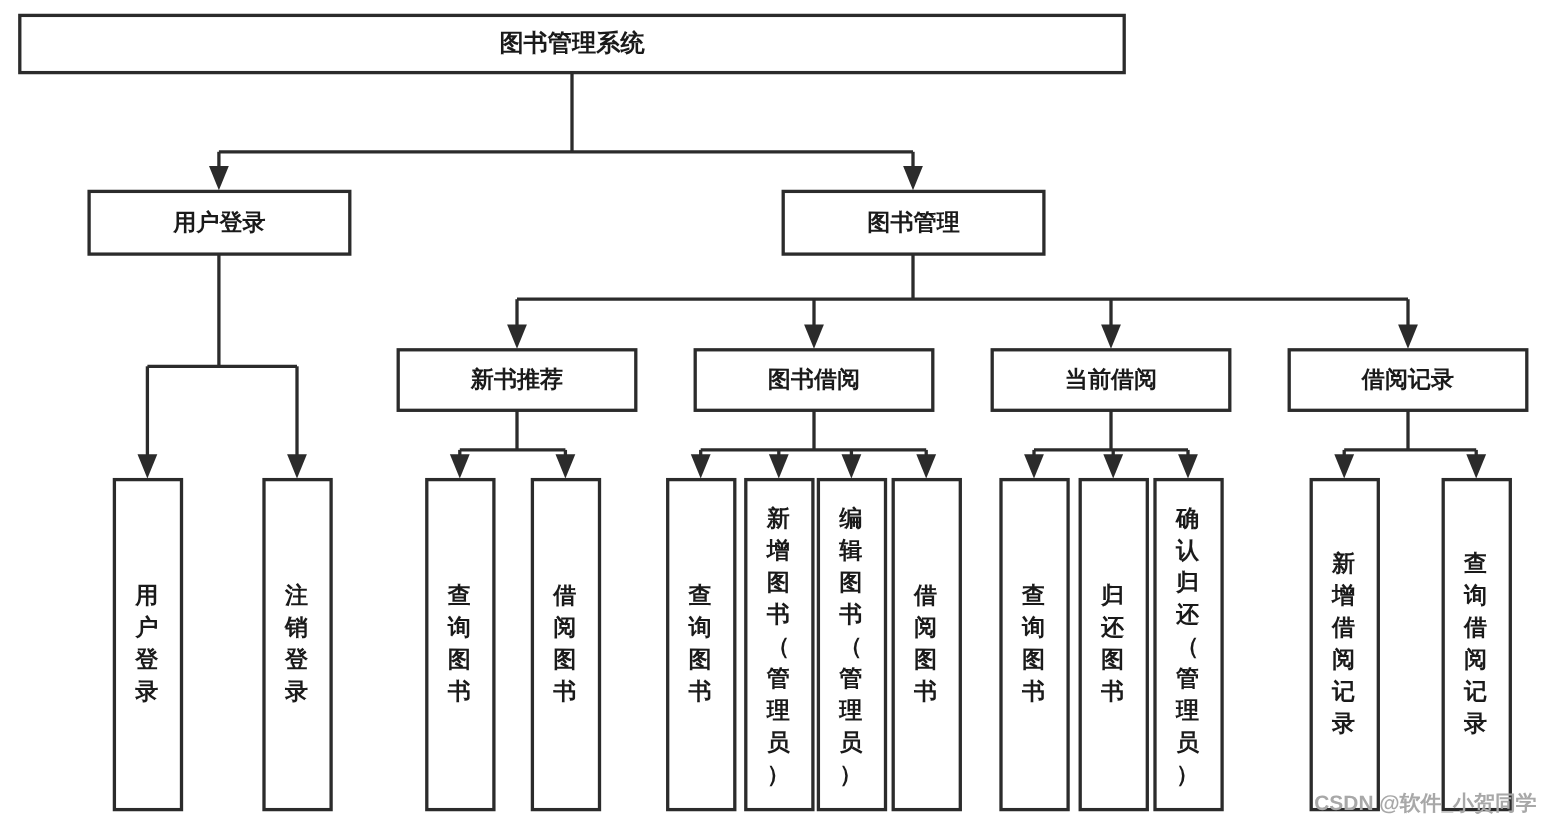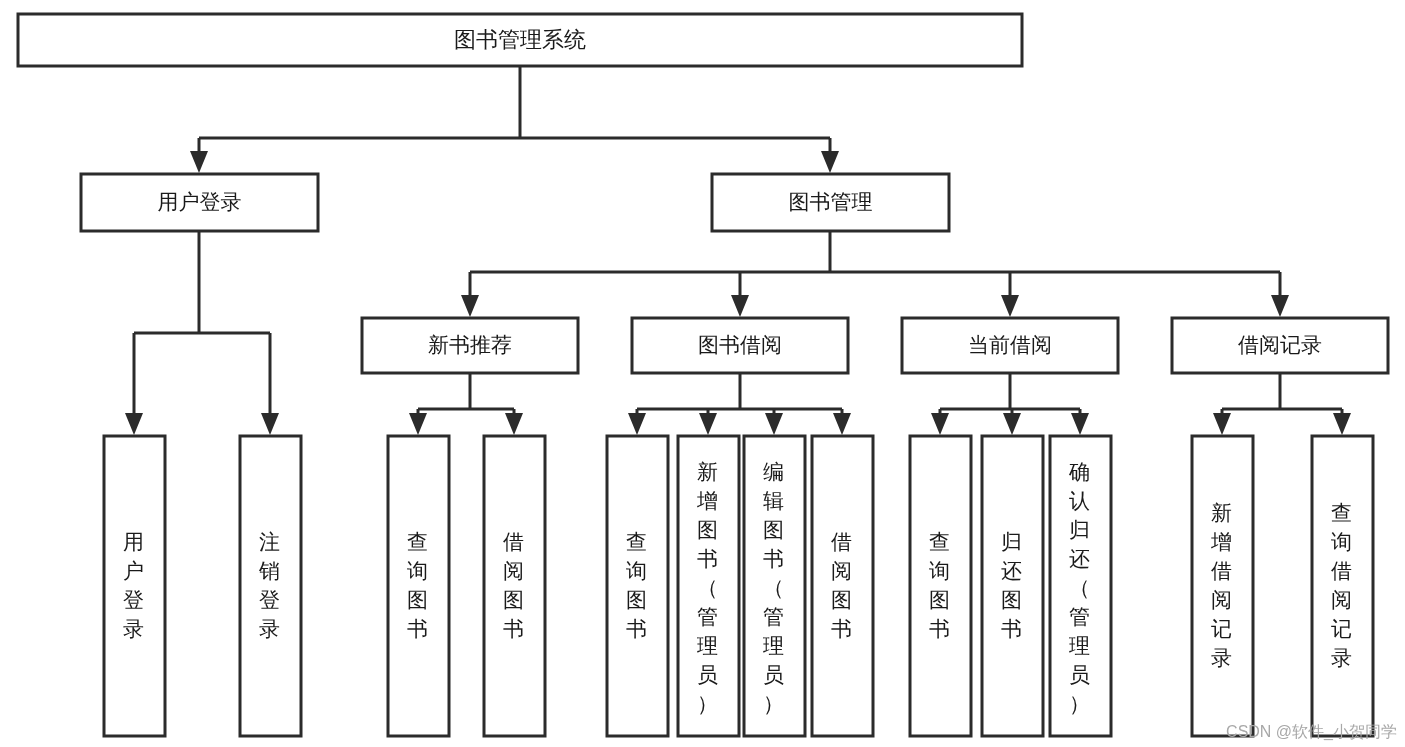--- a/index.html
+++ b/index.html
@@ -1,41 +1,41 @@
 <!DOCTYPE html>
 <html><head>
 <meta charset="utf-8">
 <style>
   html,body{margin:0;padding:0;background:#ffffff;}
   body{
     width:1405px;height:747px;overflow:hidden;
     font-family:"Liberation Sans","DejaVu Sans",sans-serif;
     -webkit-font-smoothing:antialiased;
   }
-  #stage{position:relative;width:1405px;height:747px;background:#fff;}
+  #stage{position:relative;width:1405px;height:747px;background:#fff;font-weight:bold;}
   svg#diagram{position:absolute;left:0;top:0;width:1405px;height:747px;display:block;}
   .box-rect{fill:#ffffff;stroke:#2b2b2b;stroke-width:3;}
   .link-line{stroke:#2b2b2b;stroke-width:3;fill:none;stroke-linecap:butt;}
   .arrow-head{fill:#2b2b2b;stroke:none;}
   .box-label{
     font-family:"Liberation Sans","DejaVu Sans",sans-serif;
     fill:#1a1a1a;font-size:21px;dominant-baseline:middle;text-anchor:middle;
   }
   .box-label.lvl1{font-size:22px;}
   .box-label.lvl2{font-size:21px;}
   .box-label.lvl3{font-size:21px;}
   .leaf-label{
     font-family:"Liberation Sans","DejaVu Sans",sans-serif;
     fill:#1a1a1a;font-size:21px;text-anchor:middle;dominant-baseline:middle;
     letter-spacing:2px;
   }
   .watermark{
     position:absolute;right:8px;bottom:4px;
     font-family:"Liberation Sans","DejaVu Sans",sans-serif;
-    font-size:16px;color:#a8a8a8;white-space:nowrap;user-select:none;
+    font-size:19px;color:#a8a8a8;white-space:nowrap;user-select:none;
   }
 </style>
 </head>
 <body>
 
 <div id="stage">
   <svg id="diagram" viewBox="0 0 1405 747">
     <g id="connector-layer">
         <g>
           <line x1="520" y1="66" x2="520" y2="138" class="link-line"></line>

